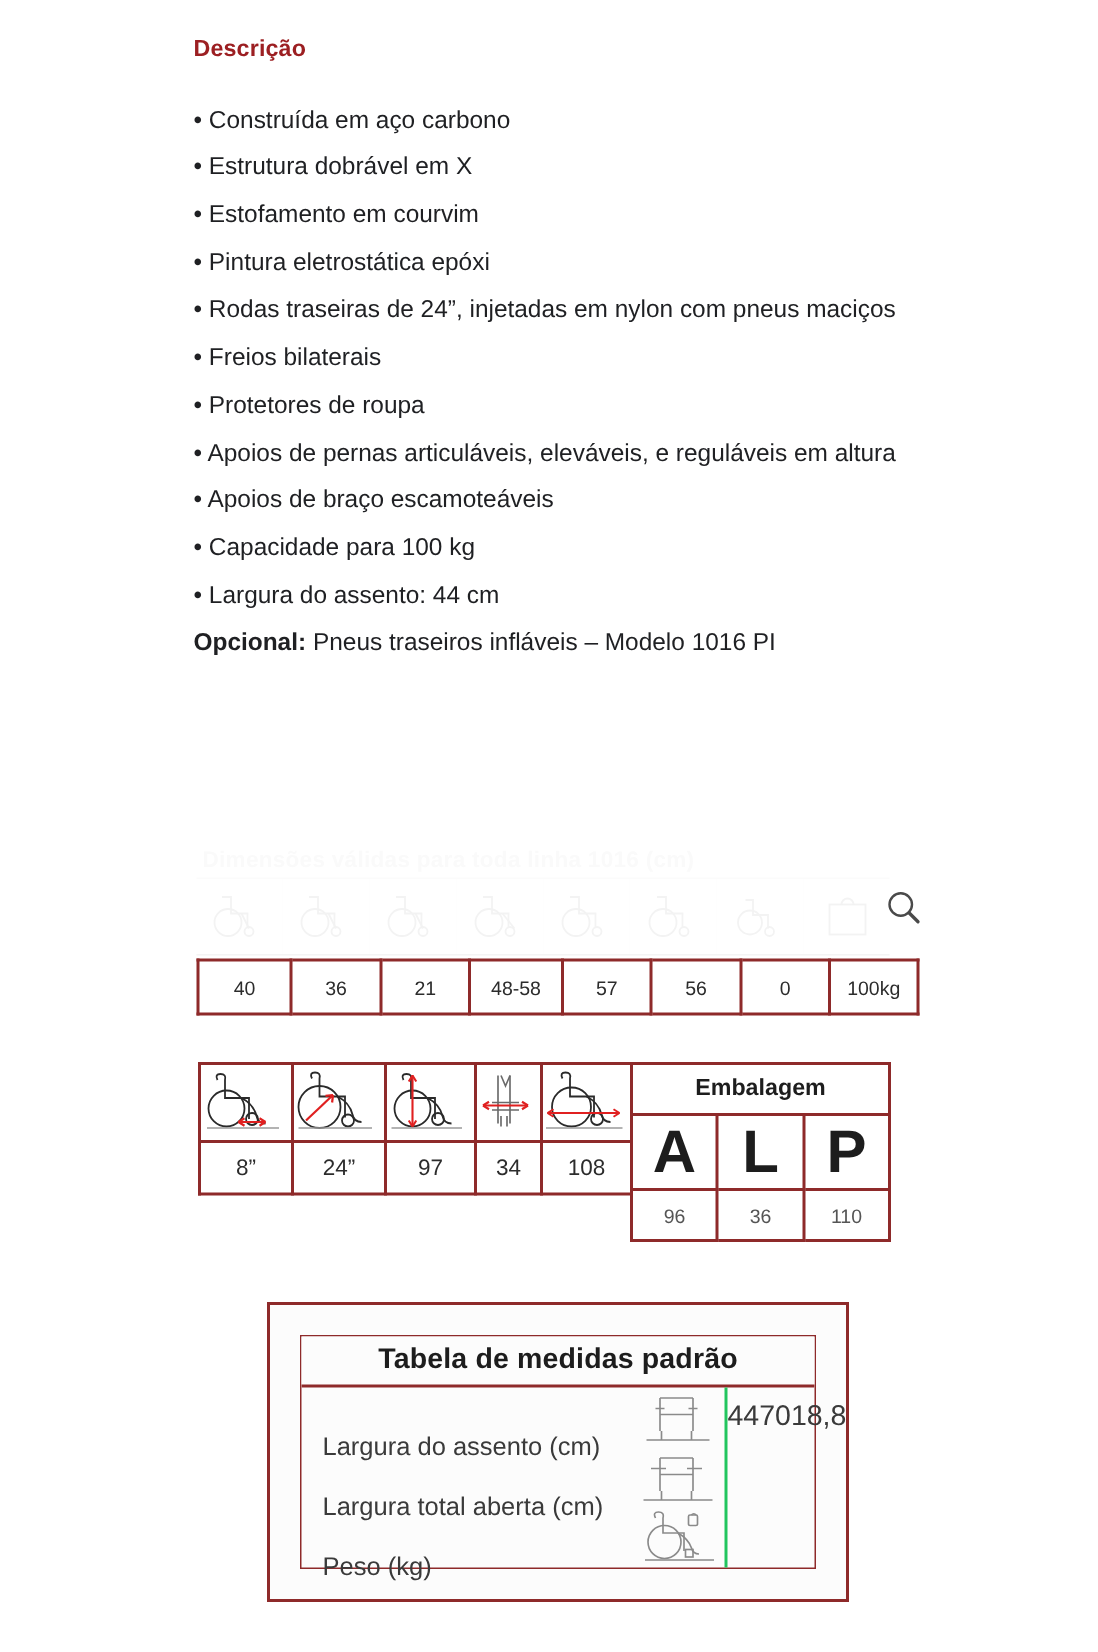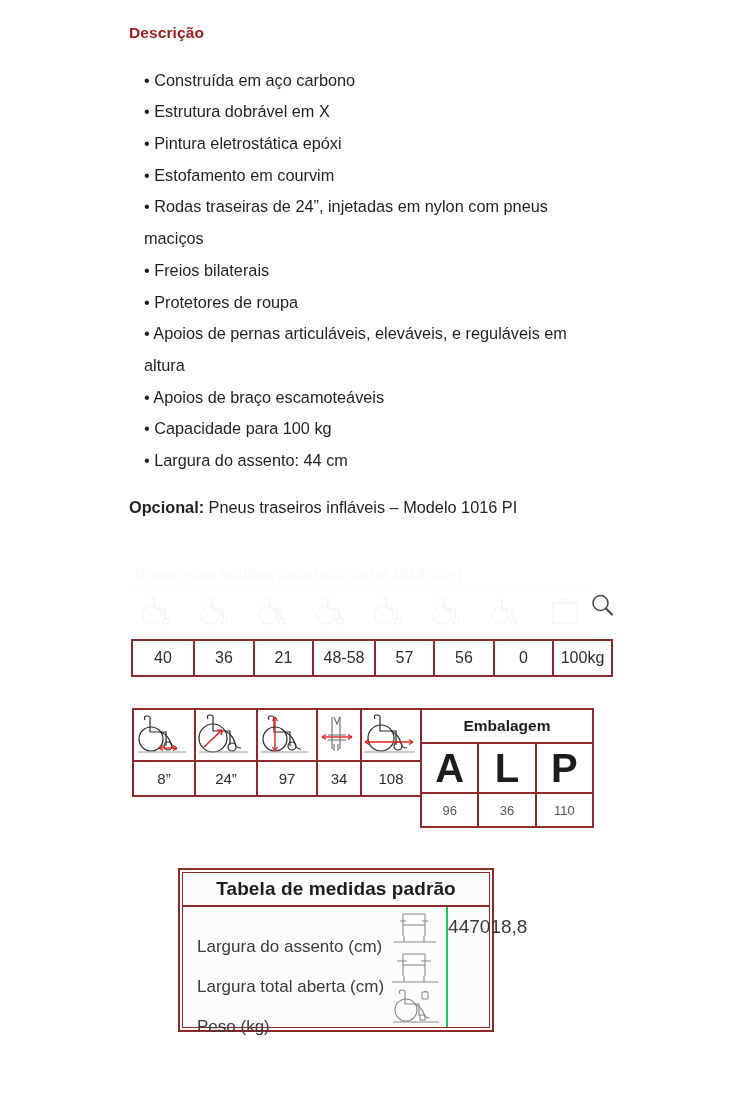--- a/index.html
+++ b/index.html
@@ -27,21 +27,21 @@
   .desc-title {
     font-size: 15.5px;
     font-weight: bold;
     color: #9c1f22;
     letter-spacing: .1px;
     margin: 0 0 22px 0;
     line-height: 1.2;
   }
   .desc-list {
     list-style: none;
-    margin: 15px;
+    margin: 0;
     padding: 0;
   }
   .desc-list li {
     font-size: 16.3px;
     line-height: 31.7px;
     color: #1f2023;
     margin: 0;
     padding: 0;
     text-indent: 0;
     font-weight: 400;
@@ -104,21 +104,21 @@
     box-sizing: border-box;
     opacity: .055;
   }
   .t1-ghost-cell:last-child { border-right: none; }
   .t1-vals {
     margin-top: 2px;
     width: 464px;
   }
   .t1-vals td {
     height: 34px;
-    font-size: 16px;
+    font-size: 13px;
     color: #2c2c2c;
     border-width: 2px;
   }
   .magnifier {
     position: absolute;
     left: 589px;
     top: 592px;
     width: 28px;
     height: 28px;
   }
@@ -167,25 +167,25 @@
     height: 32px;
     font-size: 13px;
     color: #555;
   }
   #t3 .e1, #t3 .e2, #t3 .e3 { width: 58px; }
 
   
   #t4 {
     left: 178px;
     top: 868px;
-    width: 316px;
+    width: 388px;
     border: 2px solid #8e2a2a;
     background: #fcfcfc;
     box-sizing: border-box;
-    padding: 2px;
+    padding: 20px;
   }
   .t4-inner {
     border: 1px solid #8e2a2a;
     box-sizing: border-box;
   }
   .t4-title {
     height: 32px;
     line-height: 32px;
     text-align: center;
     font-size: 19px;
@@ -232,22 +232,22 @@
   svg { display: block; }
 </style>
 </head>
 <body>
 
 <div class="desc-wrap">
   <h2 class="desc-title">Descrição</h2>
   <ul class="desc-list">
     <li>• Construída em aço carbono</li>
     <li>• Estrutura dobrável em X</li>
+    <li>• Estofamento em courvim</li>
     <li>• Pintura eletrostática epóxi</li>
-    <li>• Estofamento em courvim</li>
     <li>• Rodas traseiras de 24”, injetadas em nylon com pneus maciços</li>
     <li>• Freios bilaterais</li>
     <li>• Protetores de roupa</li>
     <li>• Apoios de pernas articuláveis, eleváveis, e reguláveis em altura</li>
     <li>• Apoios de braço escamoteáveis</li>
     <li>• Capacidade para 100 kg</li>
     <li>• Largura do assento: 44 cm</li>
   </ul>
   <div class="opt-line"><b>Opcional:</b><span> Pneus traseiros infláveis – Modelo 1016 PI</span></div>
 </div>

